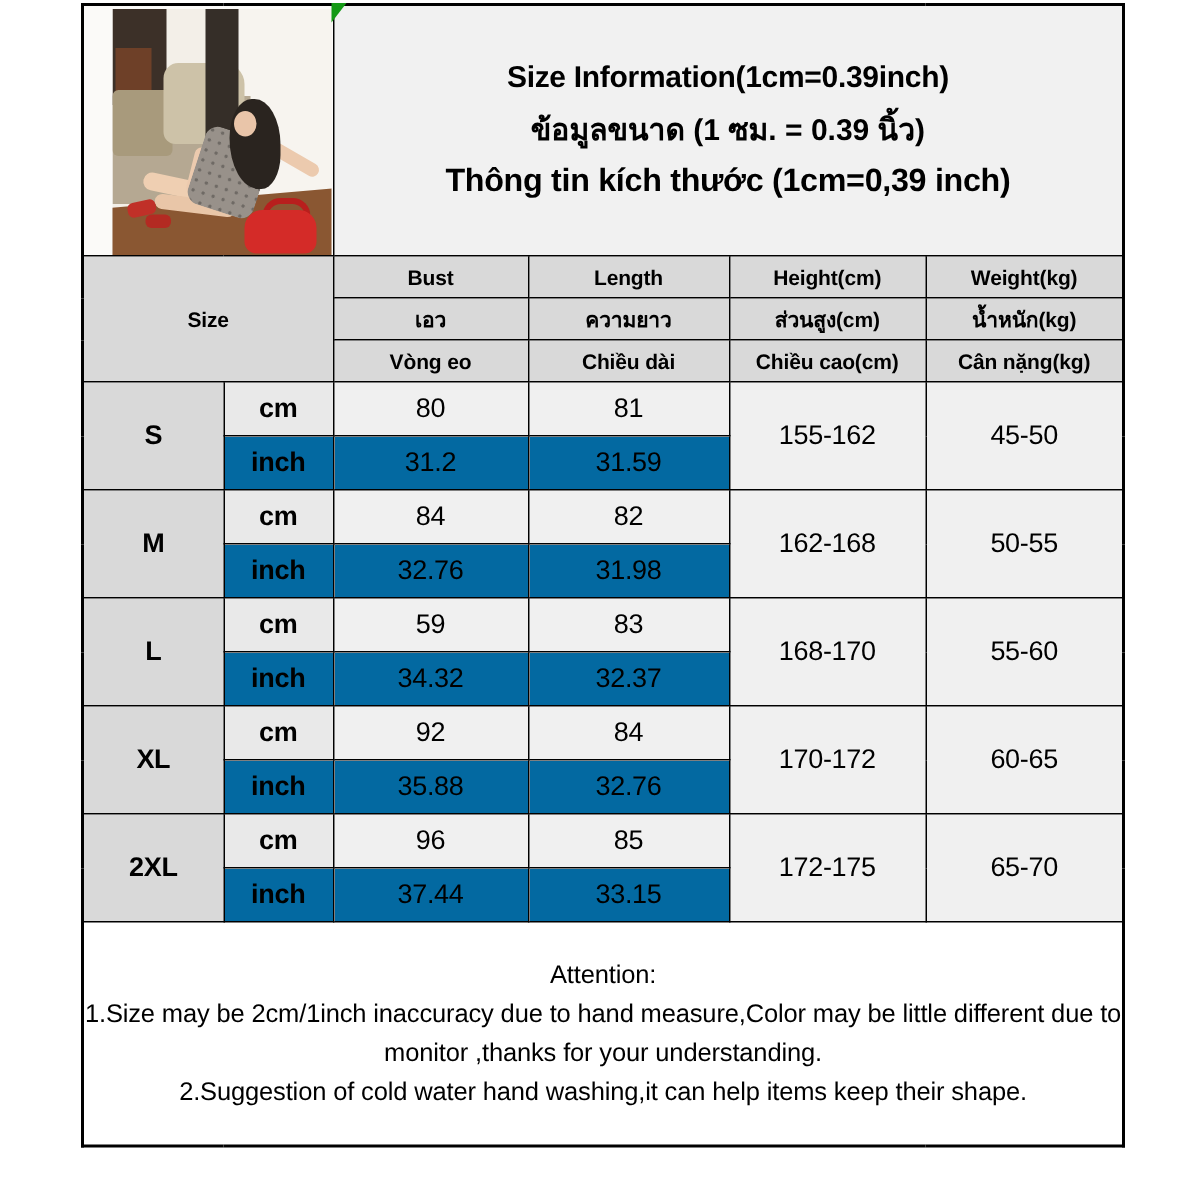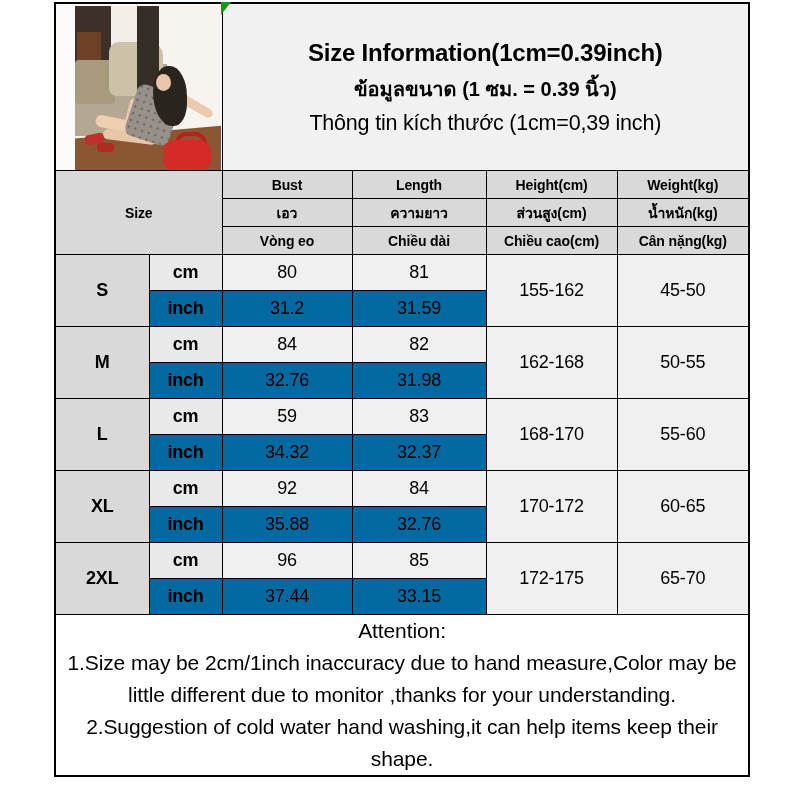--- a/index.html
+++ b/index.html
@@ -9,40 +9,40 @@
   table.size-table{
     position:absolute;left:54px;top:2px;width:694px;
     border-collapse:collapse;table-layout:fixed;
     border:2px solid #000;
   }
   table.size-table td{border:1.5px solid #000;text-align:center;vertical-align:middle;padding:0;overflow:hidden;}
 
   
   .photo-cell{background:#fbfaf8;height:166px;vertical-align:top;}
   .title-cell{background:#f1f1f1;}
-  .title-line-1{font-size:24px;font-weight:700;letter-spacing:-0.2px;margin-bottom:6px;}
+  .title-line-1{font-size:20px;font-weight:700;letter-spacing:-0.2px;margin-bottom:6px;}
   .title-line-2{font-size:20px;font-weight:700;margin-bottom:6px;}
-  .title-line-3{font-size:21.5px;font-weight:400;letter-spacing:-0.2px;}
+  .title-line-3{font-size:21.5px;font-weight:700;letter-spacing:-0.2px;}
 
   
   .hdr td{background:#d9d9d9;font-weight:700;font-size:14px;height:27px;letter-spacing:-0.1px;}
   .size-head{background:#d9d9d9;font-size:33px;font-weight:700;}
 
   
   .data td{height:35px;font-size:18px;letter-spacing:-0.2px;}
   .size-label{background:#d9d9d9;font-weight:700;font-size:19px;}
   .cm-row .tint{background:#f0f0f0;}
   .cm-row .unit{background:#e9e9e9;text-align:center;}
   .inch-row td{background:#0369a1;}
   .unit{font-weight:700;font-size:17px;}
   .merged{background:#f0f0f0;}
 
   
   .attn td{height:148px;background:#fff;text-align:left;vertical-align:top;
-    font-size:21px;line-height:1.52;letter-spacing:-0.1px;padding:4px 8px 0 6px;}
+    font-size:17px;line-height:1.52;letter-spacing:-0.1px;padding:4px 8px 0 6px;}
 
   
   .green-flag{position:absolute;left:221px;top:2px;width:0;height:0;
     border-top:13px solid #149a16;border-right:10px solid transparent;z-index:5;}
 
   
   .photo{position:relative;margin:1px 0 0 19px;width:146px;height:164px;background:#f3efe8;overflow:hidden;}
   .photo *{position:absolute;}
   .ph-wall-r{left:84px;top:0;width:62px;height:150px;background:#f7f4ef;}
   .ph-door{left:0;top:0;width:36px;height:64px;background:#3c3028;}

